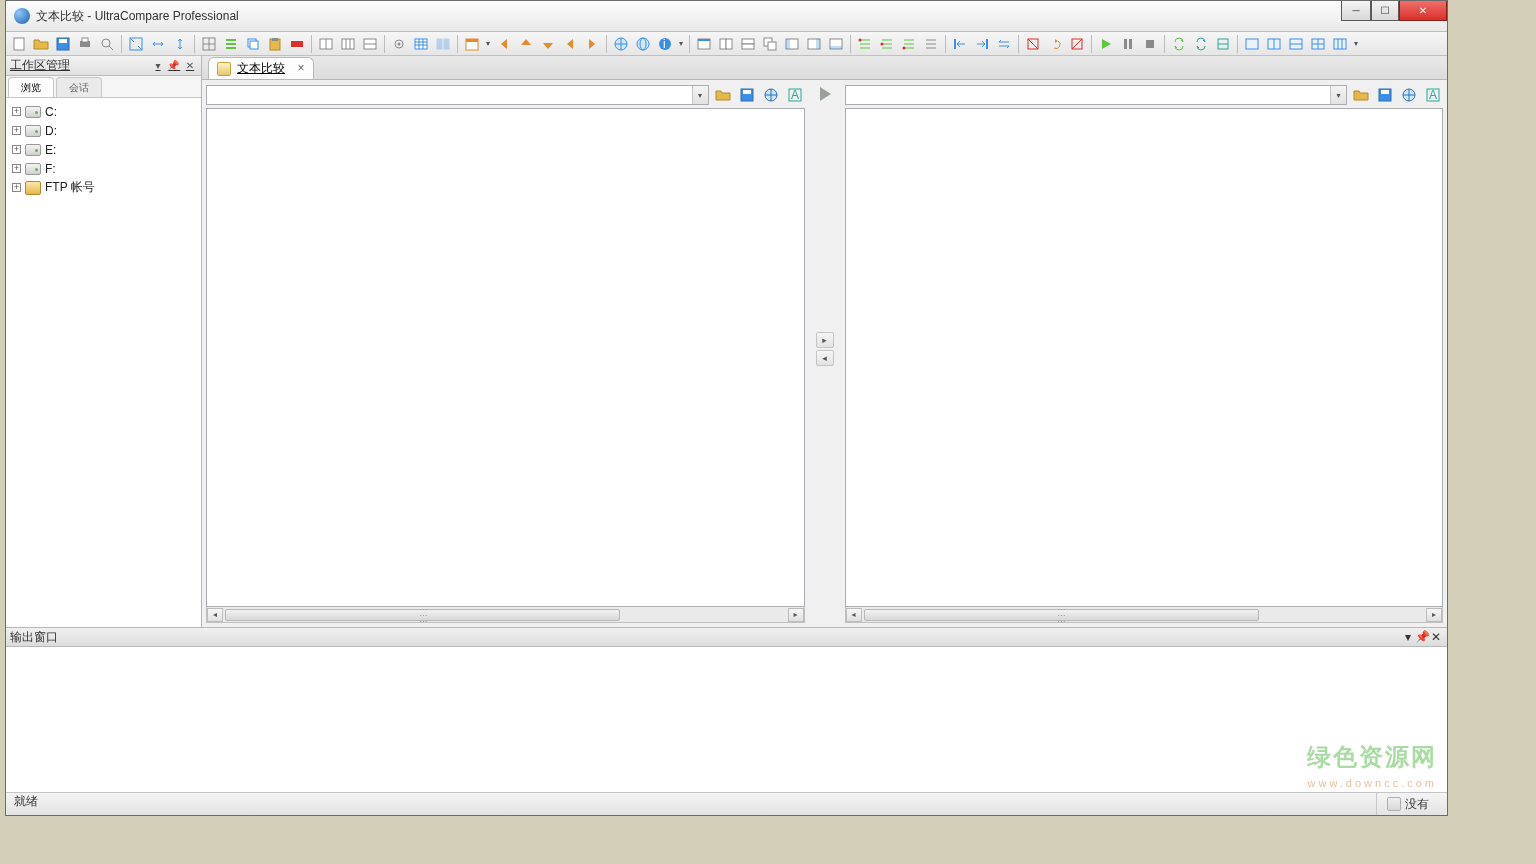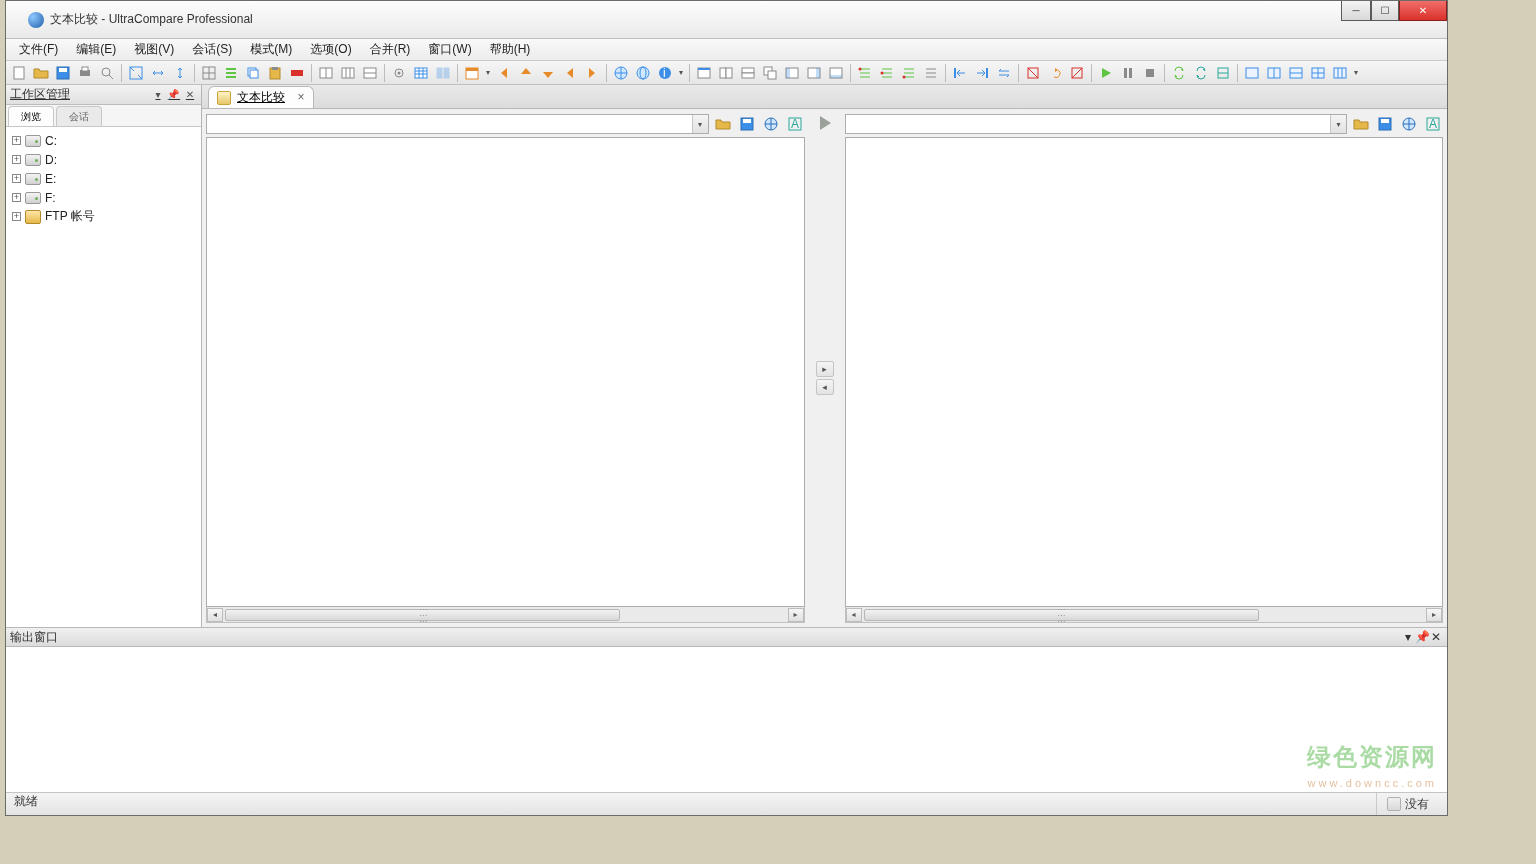--- a/index.html
+++ b/index.html
@@ -4,21 +4,21 @@
 <style>
 * { margin:0; padding:0; box-sizing:border-box; font-family:"Microsoft YaHei","Segoe UI",Tahoma,sans-serif; font-size:12px; user-select:none; }
 html,body { width:1536px; height:864px; overflow:hidden; background:#d4cfb8; }
 .app { position:absolute; left:5px; top:0; width:1443px; height:816px; background:#f0f0f0; border:1px solid #6b6b6b; display:flex; flex-direction:column; }
 .overlay-top { position:absolute; left:0; top:0; width:1536px; height:9px; display:flex; align-items:flex-start; justify-content:flex-end; gap:6px; padding-right:330px; }
 .green-circle{position:absolute;left:1082px;top:-12px;width:34px;height:34px;border-radius:50%;background:radial-gradient(circle at 30% 30%,#b5f29b,#5fc642);border:1px solid #3a9a22;}
 .net-arrow{position:absolute;left:1125px;top:0;font-size:10px;color:#2a8a2a;}
 .net-text{position:absolute;left:1138px;top:0;font-size:11px;color:#333;}
 .blue-dot{position:absolute;left:1180px;top:-4px;width:16px;height:16px;border-radius:50%;background:radial-gradient(circle at 30% 30%,#cfe8ff,#3c8ee6);border:1px solid #2a6fb8;}
 
-.titlebar{height:38px;background:linear-gradient(#fdfdfd,#e9e9e9);display:flex;align-items:center;padding-left:22px;border-bottom:1px solid #bdbdbd;position:relative;}
+.titlebar{height:31px;background:linear-gradient(#fdfdfd,#e9e9e9);display:flex;align-items:center;padding-left:8px;border-bottom:1px solid #bdbdbd;position:relative;}
 .titlebar .icon{width:16px;height:16px;border-radius:50%;background:radial-gradient(circle at 30% 30%,#8fc7ff,#1e5fa8);margin-right:6px;}
 .titlebar .title{color:#333;}
 .win-btns{position:absolute;right:0;top:0;display:flex;height:20px;}
 .win-btn{width:30px;height:20px;border:1px solid #5a5a5a;border-top:none;display:flex;align-items:center;justify-content:center;font-size:10px;background:linear-gradient(#f4f4f4,#d8d8d8);color:#333;}
 .win-btn.max{width:28px;}
 .win-btn.close{width:48px;background:linear-gradient(#f26f6a,#d9302a);color:#fff;border-color:#8a1f1a;}
 
 .menubar{height:22px;background:linear-gradient(#f9f9f9,#ececec);display:flex;align-items:center;border-bottom:1px solid #c9c9c9;padding-left:4px;gap:0;}
 .menu-item{padding:2px 9px;color:#222;cursor:default;}
 
@@ -95,31 +95,20 @@
   <div class="titlebar">
     <div class="icon"></div>
     <div class="title">文本比较 - UltraCompare Professional</div>
     <div class="win-btns">
       <div class="win-btn">─</div>
       <div class="win-btn max">☐</div>
       <div class="win-btn close">✕</div>
     </div>
   </div>
 
-  <div class="menubar">
-    <div class="menu-item">文件(F)</div>
-    <div class="menu-item">编辑(E)</div>
-    <div class="menu-item">视图(V)</div>
-    <div class="menu-item">会话(S)</div>
-    <div class="menu-item">模式(M)</div>
-    <div class="menu-item">选项(O)</div>
-    <div class="menu-item">合并(R)</div>
-    <div class="menu-item">窗口(W)</div>
-    <div class="menu-item">帮助(H)</div>
-  </div>
 
   <div class="toolbar" id="toolbar">
       <div class="tb-btn">
         <svg class="ic" viewBox="0 0 16 16">
           <rect x="3" y="2" width="10" height="12" fill="#fff" stroke="#8a8a8a"></rect>
         </svg>
       </div>
       <div class="tb-btn">
         <svg class="ic" viewBox="0 0 16 16">
           <path d="M1 4h5l1 2h8v7H1z" fill="#e6b84a" stroke="#b38a2a"></path>

